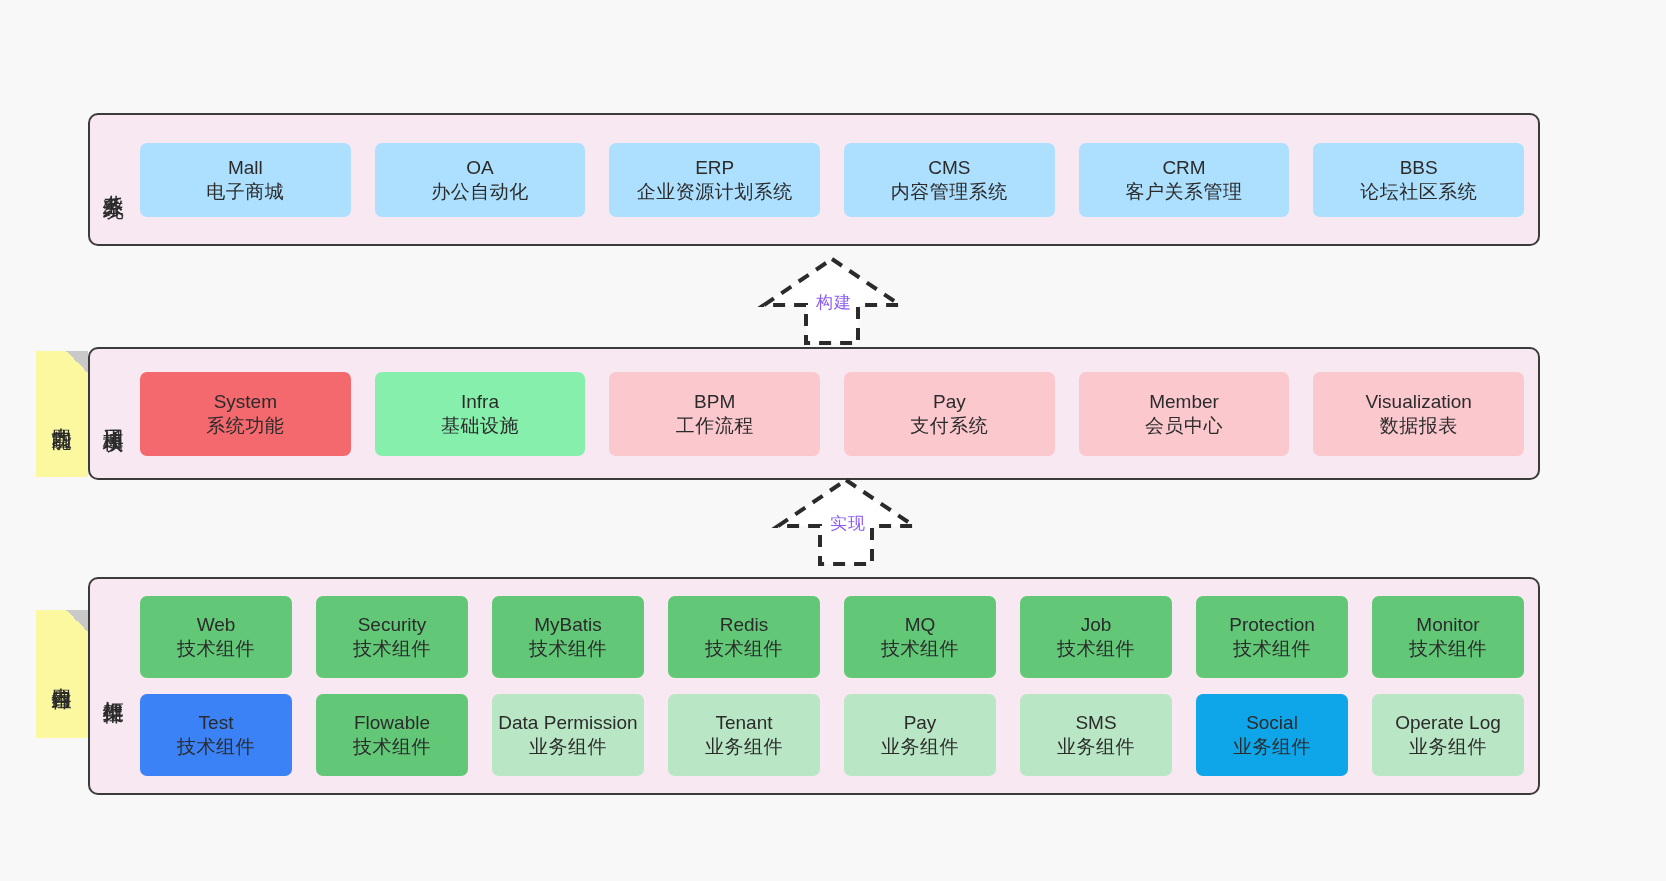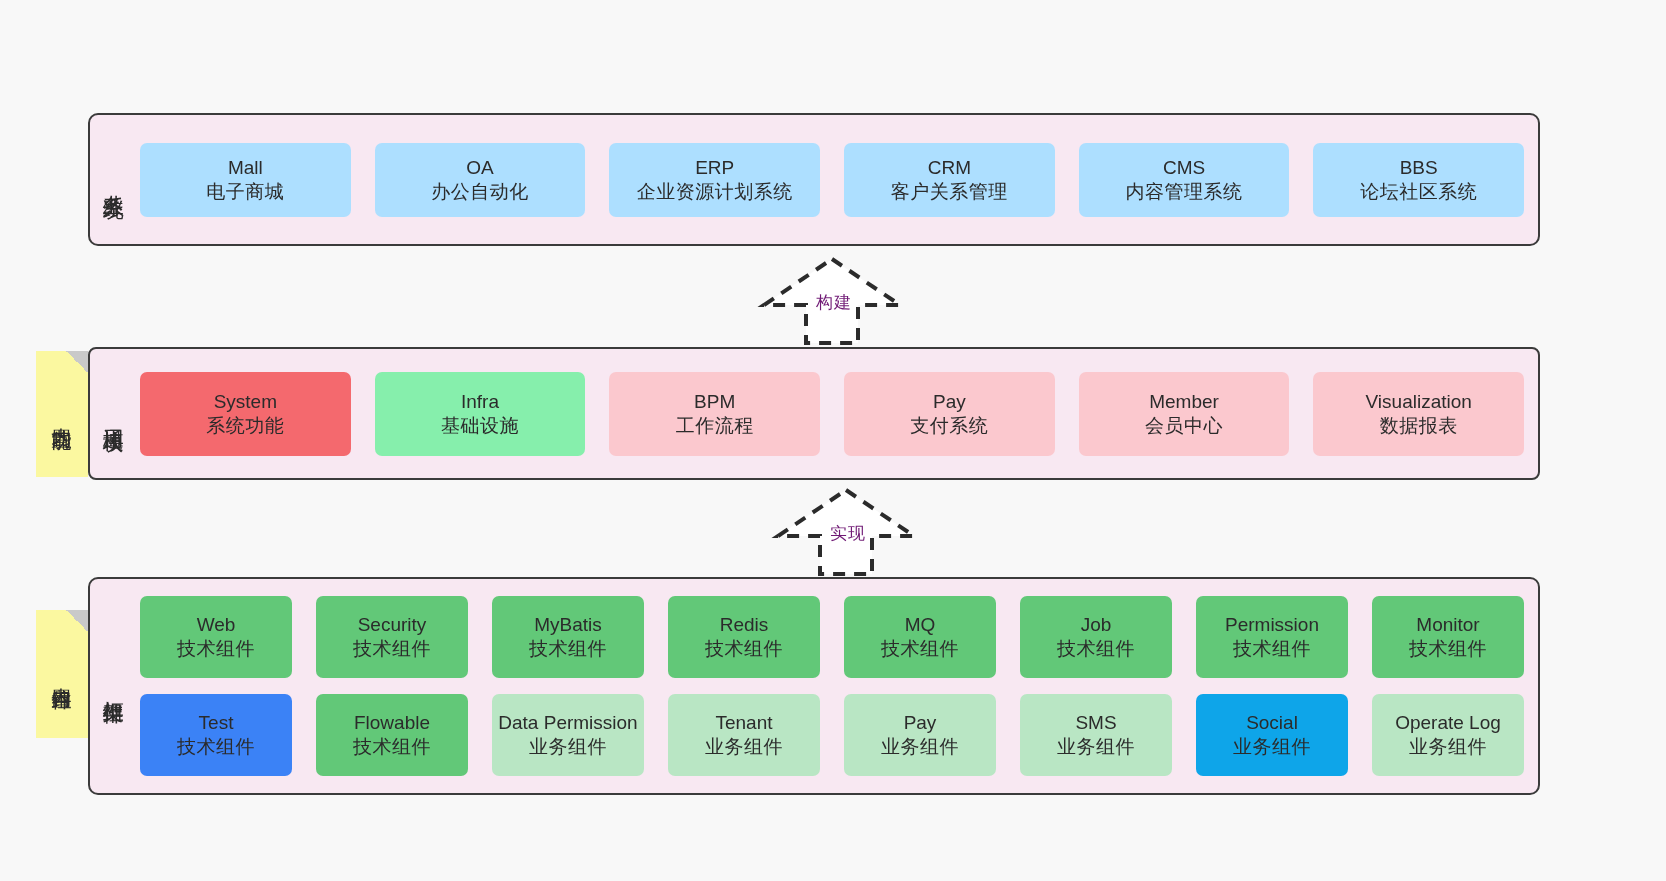--- a/index.html
+++ b/index.html
@@ -91,21 +91,21 @@
 
   
   .c-blue        { background: #addfff; }
   .c-red         { background: #f4696e; }
   .c-pink        { background: #fbc8ce; }
   .c-green       { background: #62c878; }
   .c-lightgreen  { background: #b9e6c4; }
 
   
   #layer-business { left: 88px;  top: 113px; width: 1452px; height: 133px; }
-  #layer-common   { left: 88px;  top: 347px; width: 1452px; height: 133px; border-radius: 8px; }
+  #layer-common   { left: 88px;  top: 347px; width: 1452px; height: 133px; }
   #layer-framework{ left: 88px;  top: 577px; width: 1452px; height: 218px; }
 
   #layer-business .cards   { gap: 0; }
   #layer-business .card    { height: 74px; }
   #layer-common .cards     { gap: 0; }
   #layer-common .card      { height: 84px; }
   #layer-framework .card   { height: 82px; }
 
   
   .note {
@@ -136,28 +136,28 @@
   #note-functions  { left: 36px; top: 351px; width: 52px; height: 126px; }
   #note-components { left: 36px; top: 610px; width: 52px; height: 128px; }
 
   
   .arrow-wrap {
     position: absolute;
   }
   .arrow-label {
     position: absolute;
     font-size: 17px;
-    color: #701a75;
+    color: #8b5cf6;
     background: transparent;
     letter-spacing: 1px;
     white-space: nowrap;
   }
   #arrow-build { left: 752px; top: 255px; width: 160px; height: 90px; }
   #arrow-build .arrow-label { left: 64px; top: 36px; }
-  #arrow-impl  { left: 766px; top: 486px; width: 160px; height: 90px; }
+  #arrow-impl  { left: 766px; top: 476px; width: 160px; height: 90px; }
   #arrow-impl  .arrow-label { left: 64px; top: 36px; }
 </style>
 </head>
 <body>
 
 <div class="canvas">
 
   <div class="layer" id="layer-business">
     <div class="layer-title">业务系统</div>
     <div class="cards">
@@ -172,27 +172,27 @@
           <span class="c-en">OA</span>
           <span class="c-cn">办公自动化</span>
         </div>
 
         <div class="card c-blue" style="background: rgb(173, 223, 255);">
           <span class="c-en">ERP</span>
           <span class="c-cn">企业资源计划系统</span>
         </div>
 
         <div class="card c-blue" style="background: rgb(173, 223, 255);">
+          <span class="c-en">CMS</span>
+          <span class="c-cn">内容管理系统</span>
+        </div>
+
+        <div class="card c-blue" style="background: rgb(173, 223, 255);">
           <span class="c-en">CRM</span>
           <span class="c-cn">客户关系管理</span>
-        </div>
-
-        <div class="card c-blue" style="background: rgb(173, 223, 255);">
-          <span class="c-en">CMS</span>
-          <span class="c-cn">内容管理系统</span>
         </div>
 
         <div class="card c-blue" style="background: rgb(173, 223, 255);">
           <span class="c-en">BBS</span>
           <span class="c-cn">论坛社区系统</span>
         </div>
 
       </div>
     </div>
   </div>
@@ -281,21 +281,21 @@
         </div>
         <div class="card c-green" style="background: rgb(98, 200, 120);">
           <span class="c-en">MQ</span>
           <span class="c-cn">技术组件</span>
         </div>
         <div class="card c-green" style="background: rgb(98, 200, 120);">
           <span class="c-en">Job</span>
           <span class="c-cn">技术组件</span>
         </div>
         <div class="card c-green" style="background: rgb(98, 200, 120);">
-          <span class="c-en">Permission</span>
+          <span class="c-en">Protection</span>
           <span class="c-cn">技术组件</span>
         </div>
         <div class="card c-green" style="background: rgb(98, 200, 120);">
           <span class="c-en">Monitor</span>
           <span class="c-cn">技术组件</span>
         </div>
       </div>
 
       <div class="card-row">
         <div class="card c-green" style="background: #3b82f6;">

